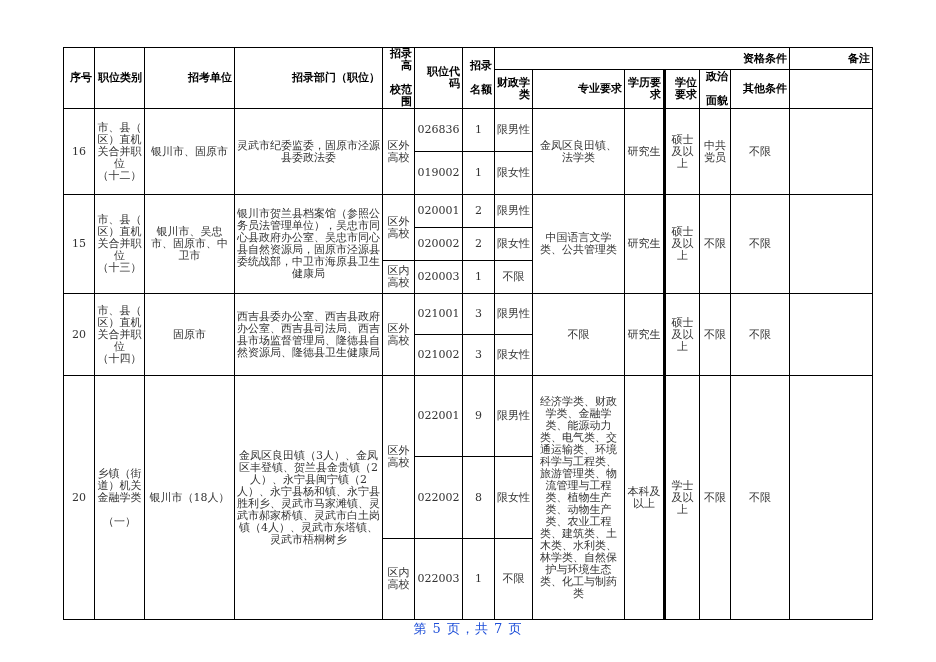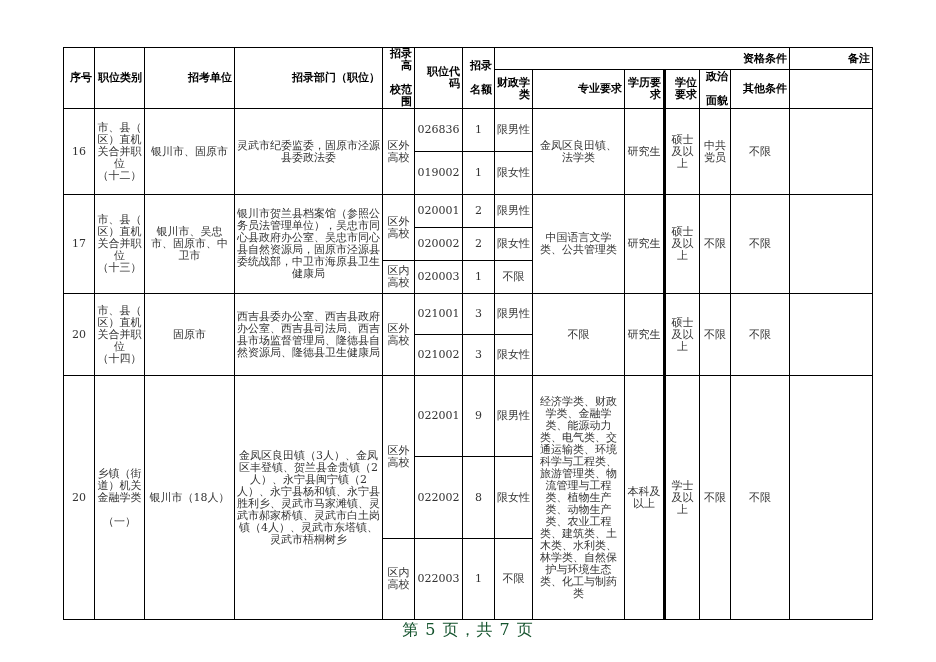--- a/index.html
+++ b/index.html
@@ -3,21 +3,21 @@
 <meta charset="utf-8">
 <style>
   html, body { margin:0; padding:0; background:#ffffff; }
   body { width:936px; height:662px; position:relative; overflow:hidden; font-family:"DejaVu Serif", serif; color:#333; }
   table.sheet { position:absolute; left:63px; top:47px; border-collapse:collapse; table-layout:fixed; width:809px; }
   table.sheet td, table.sheet th { border:1px solid #000; padding:0 2px; font-size:11px; line-height:12px; text-align:center; vertical-align:middle; overflow:hidden; word-break:break-all; }
   table.sheet th { font-family:"DejaVu Sans", sans-serif; font-weight:bold; color:#000;text-align:right; }
   th.small { font-size:8px; line-height:12px; }
   td.left { text-align:left; }
   .thick-left { border-left:3px solid #000 !important; }
-  .footer { position:absolute; left:0; width:936px; top:620px; text-align:center; font-size:16px; color:#14532d; letter-spacing:1px; }
+  .footer { position:absolute; left:0; width:936px; top:620px; text-align:center; font-size:13px; color:#1d4ed8; letter-spacing:1px; }
   .gap-line { display:block; height:12px; }
 </style>
 </head>
 <body>
 
 <table class="sheet">
   <colgroup>
     <col style="width:31px">
     <col style="width:50px">
     <col style="width:90px">
@@ -85,21 +85,21 @@
       <td rowspan="2">不限</td>
       <td rowspan="2"></td>
     </tr>
     <tr style="height:43px">
       <td>019002</td>
       <td>1</td>
       <td>限女性</td>
     </tr>
 
     <tr style="height:33px">
-      <td rowspan="3">17</td>
+      <td rowspan="3">15</td>
       <td rowspan="3">
         <div>市、县（</div>
         <div>区）直机</div>
         <div>关合并职</div>
         <div>位</div>
         <div>（十三）</div>
       </td>
       <td rowspan="3" class="left">银川市、吴忠市、固原市、中卫市</td>
       <td rowspan="3" class="left">银川市贺兰县档案馆（参照公务员法管理单位），吴忠市同心县政府办公室、吴忠市同心县自然资源局，固原市泾源县委统战部，中卫市海原县卫生健康局</td>
       <td rowspan="2">区外高校</td>

